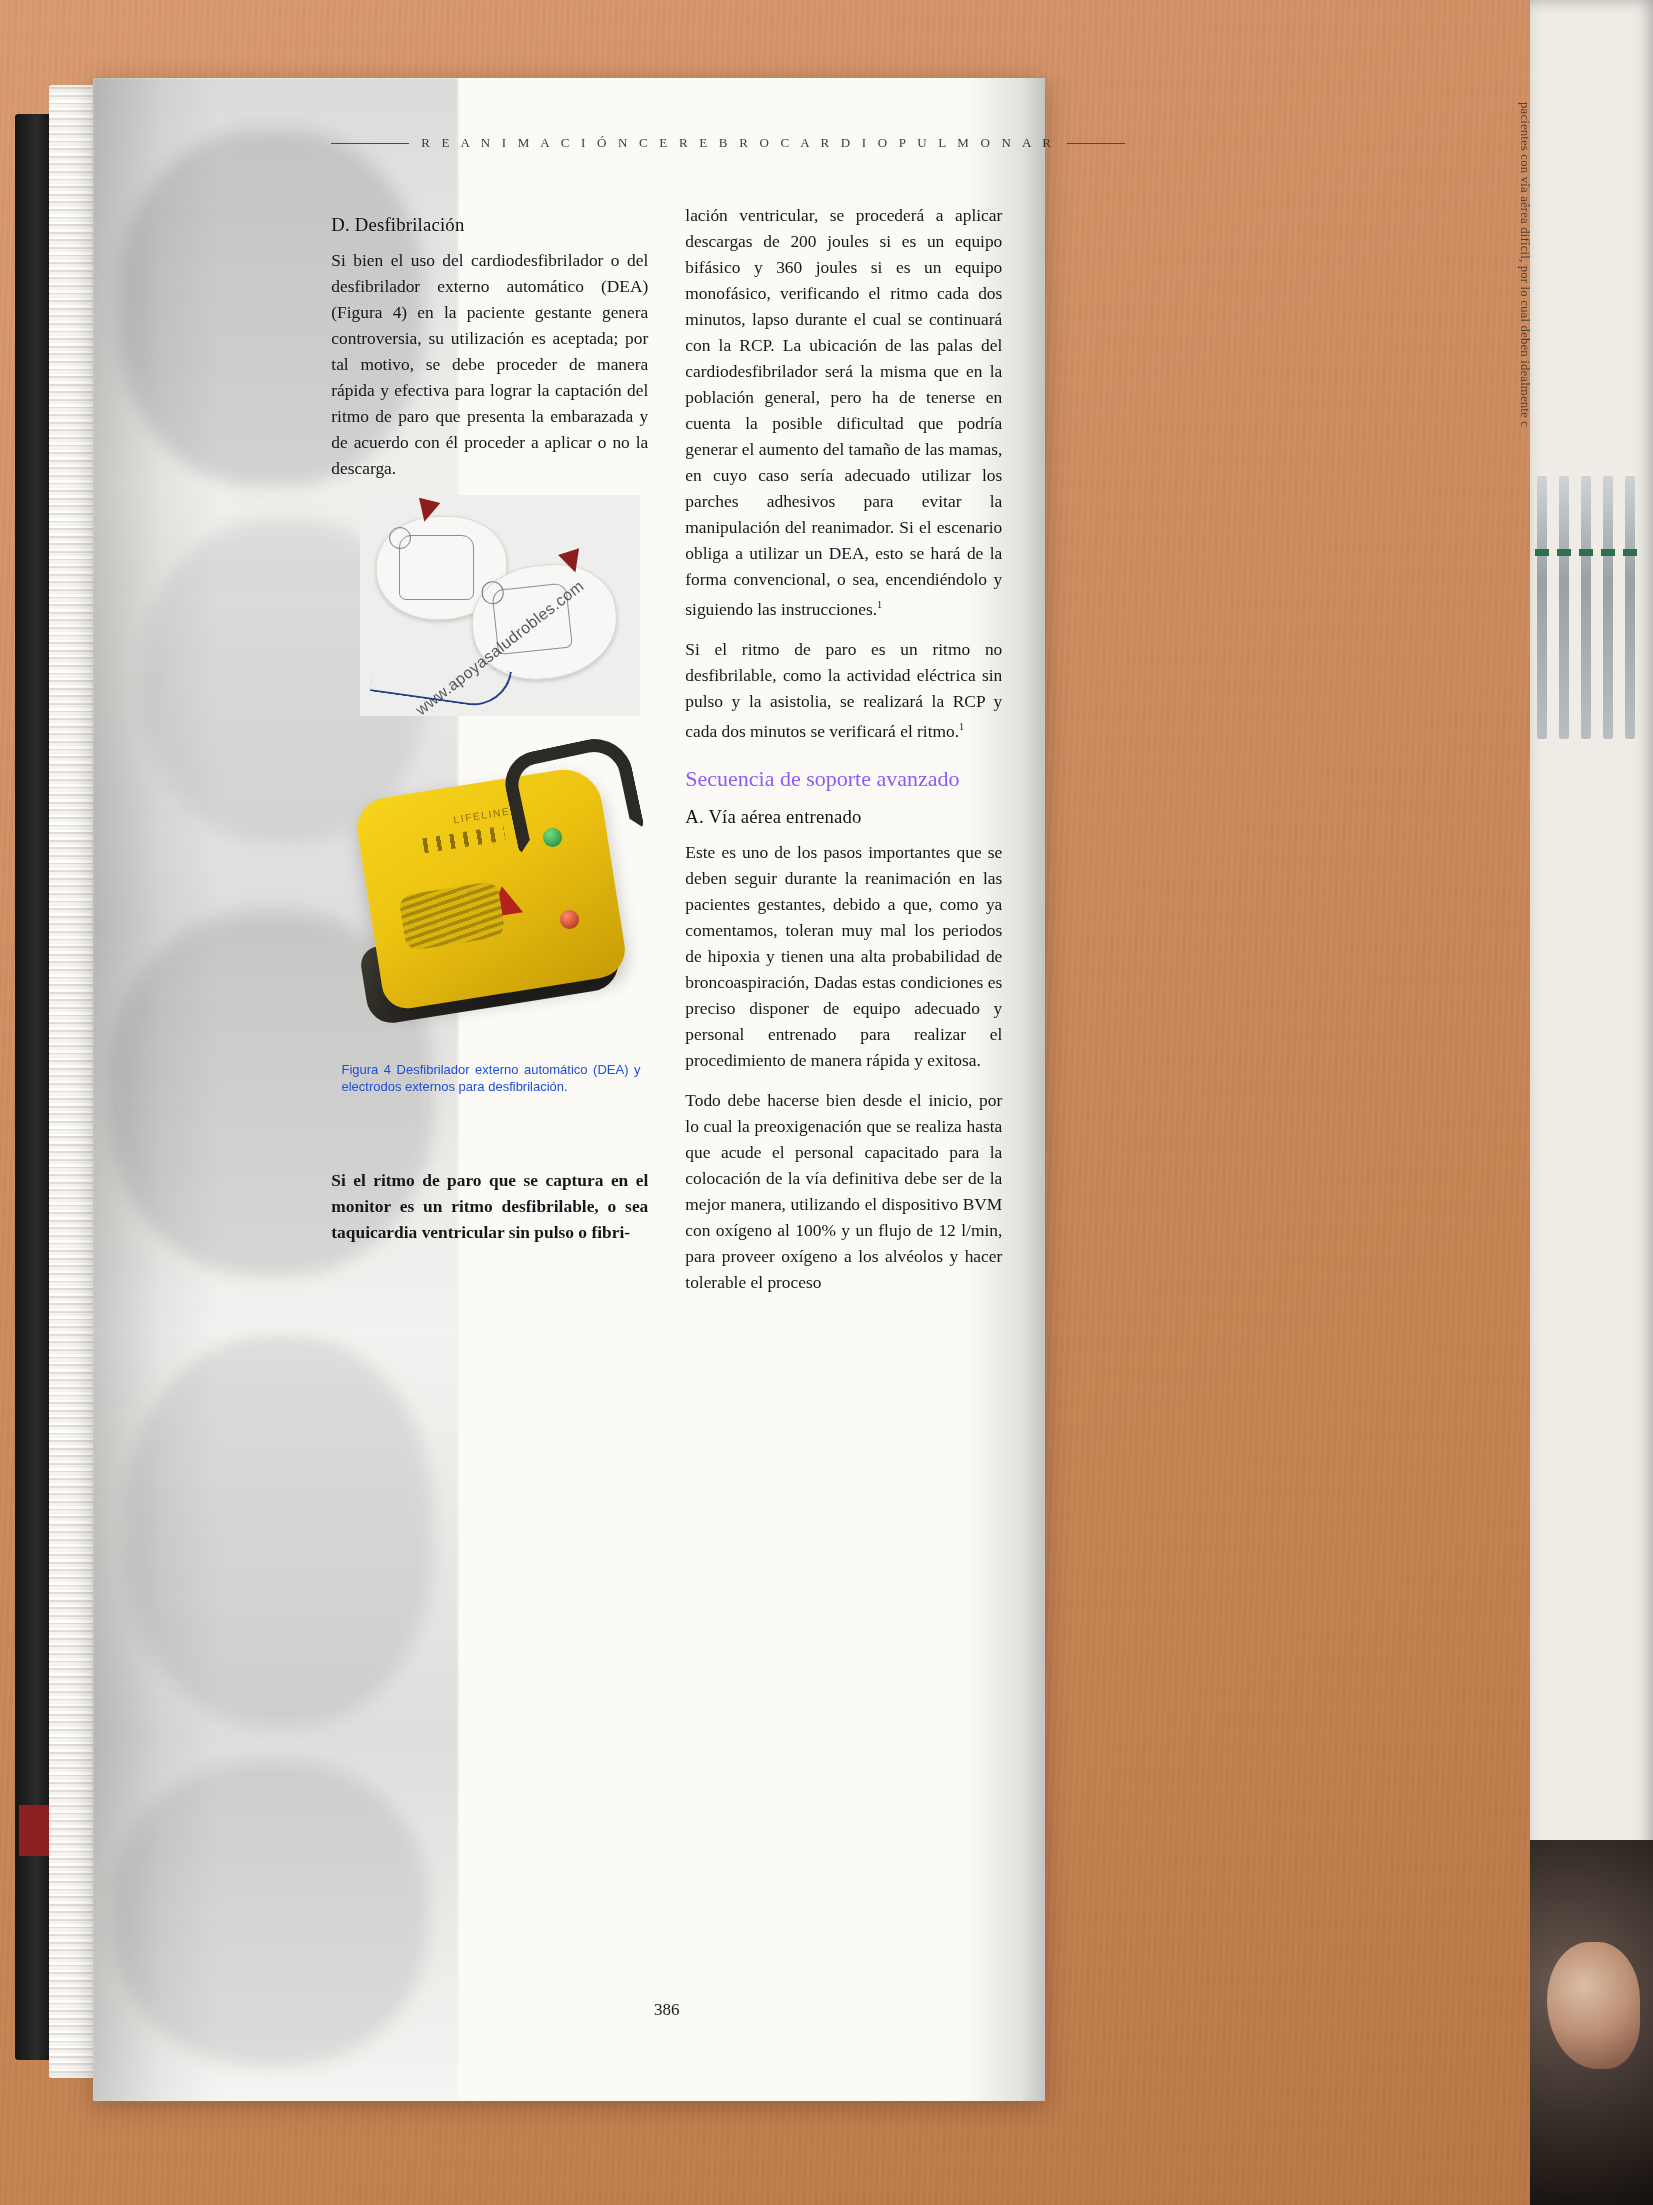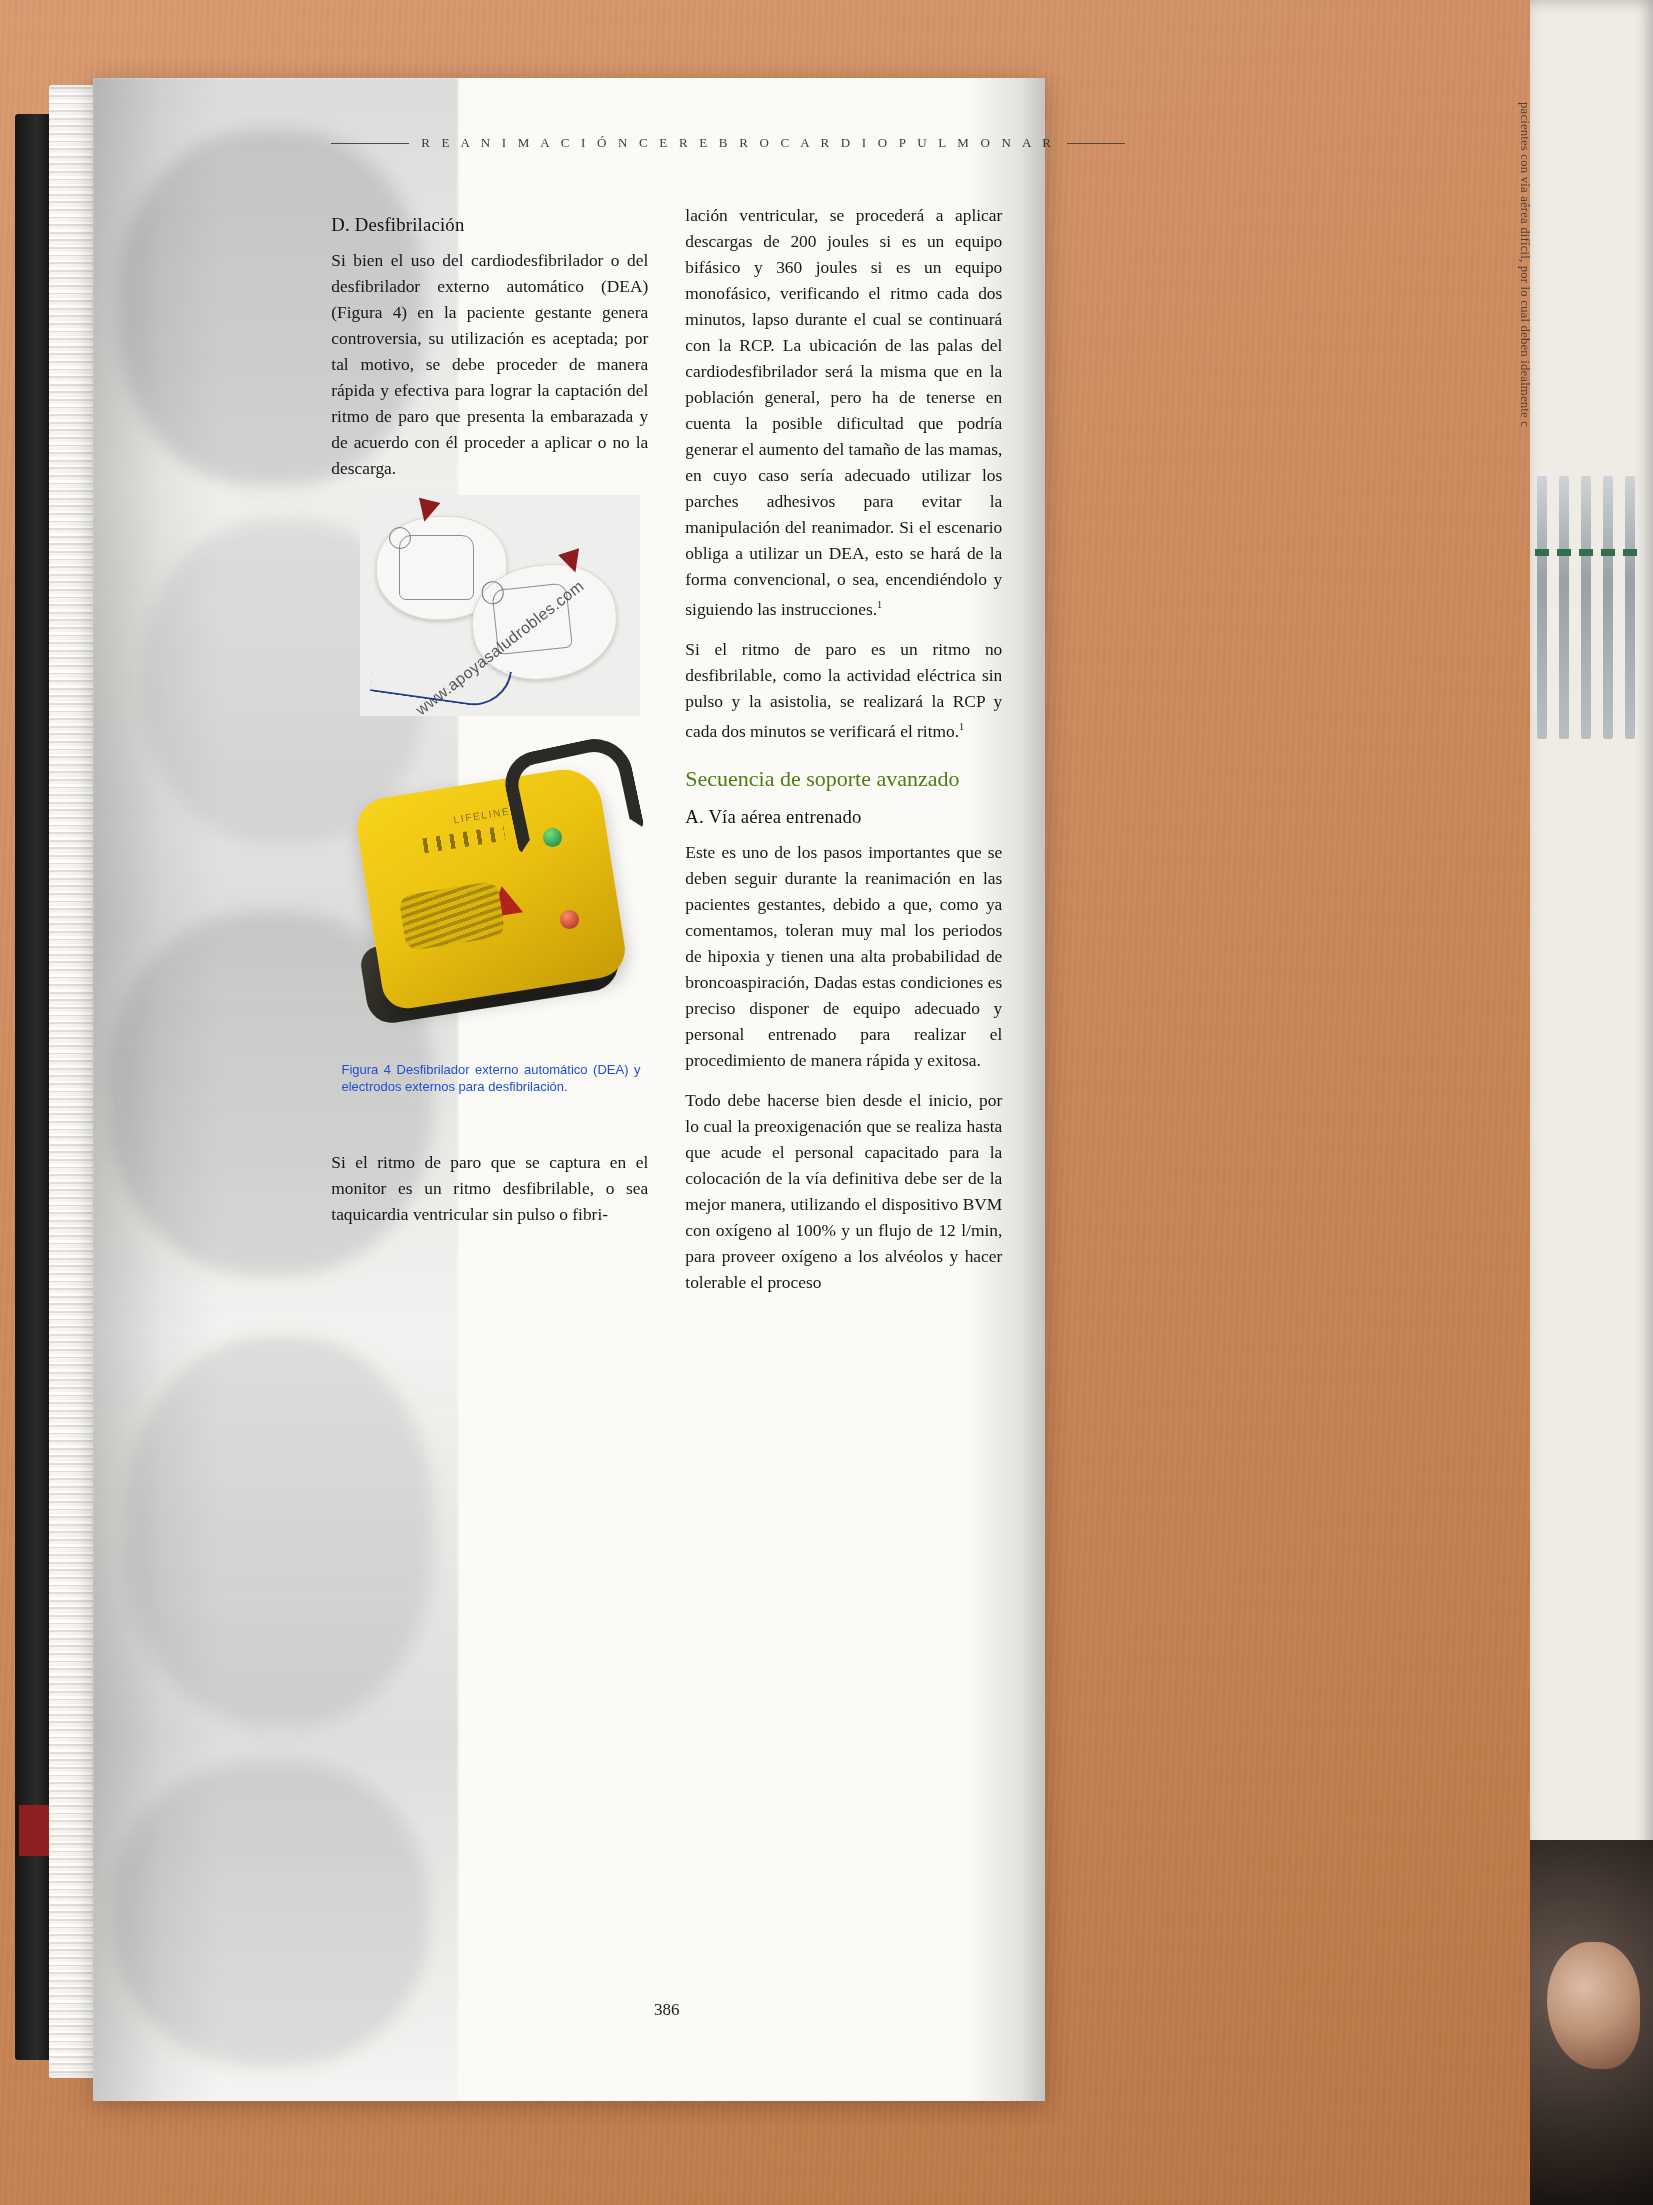--- a/index.html
+++ b/index.html
@@ -226,21 +226,21 @@
     margin: 12px 0 11px 0;
     font-size: 18.7px;
     font-weight: normal;
     color: #111;
     letter-spacing: 0.2px;
   }
   h2.sec {
     margin: 22px 0 13.6px 0;
     font-size: 22px;
     font-weight: normal;
-    color: #4d7c0f;
+    color: #8b5cf6;
   }
   sup { font-size: 10.2px; vertical-align: super; }
 
   
   .figure { margin: 10.2px 0 0 0; }
   .fig-pads {
     width: 280px;
     height: 221px;
     margin: 5.1px auto 0 29px;
     background: #eeeeec;
@@ -465,21 +465,21 @@
               <div class="aed-dots"></div>
               <div class="aed-led green"></div>
               <div class="aed-tri"></div>
               <div class="aed-grille"></div>
               <div class="aed-led red"></div>
             </div>
 
             <div class="fig-caption">Figura  4 Desfibrilador externo automático (DEA) y electrodos externos para desfibrilación.</div>
           </div>
 
-          <p class="body" style="margin-top:54px;">Si el ritmo de paro que se captura en el monitor es un ritmo desfibrilable, o sea taquicardia ventricular  sin pulso o fibri-</p>
+          <p class="body" style="margin-top:72px;font-weight:bold;">Si el ritmo de paro que se captura en el monitor es un ritmo desfibrilable, o sea taquicardia ventricular  sin pulso o fibri-</p>
         </div>
 
         <div class="col">
 
           <p class="body"><span>lación ventricular, se procederá a aplicar descargas de 200 joules si es un equipo bifásico y 360 joules si es un equipo monofásico, verificando el ritmo cada dos minutos, lapso durante el cual se continuará con la RCP. La ubicación de las palas del cardiodesfibrilador será la misma que en la población general, pero ha de tenerse en cuenta la posible dificultad que podría generar el aumento del tamaño de las mamas, en cuyo caso sería adecuado utilizar los parches adhesivos para evitar la manipulación del reanimador. Si el escenario obliga a utilizar un DEA, esto se hará de la forma convencional, o sea, encendiéndolo y siguiendo las instrucciones.</span><sup>1</sup></p>
 
           <p class="body"><span>Si  el ritmo de paro es un ritmo no desfibrilable, como la actividad eléctrica sin pulso y la asistolia, se realizará la RCP y cada dos minutos se verificará el ritmo.</span><sup>1</sup></p>
 
           <h2 class="sec">Secuencia de soporte avanzado</h2>
 

